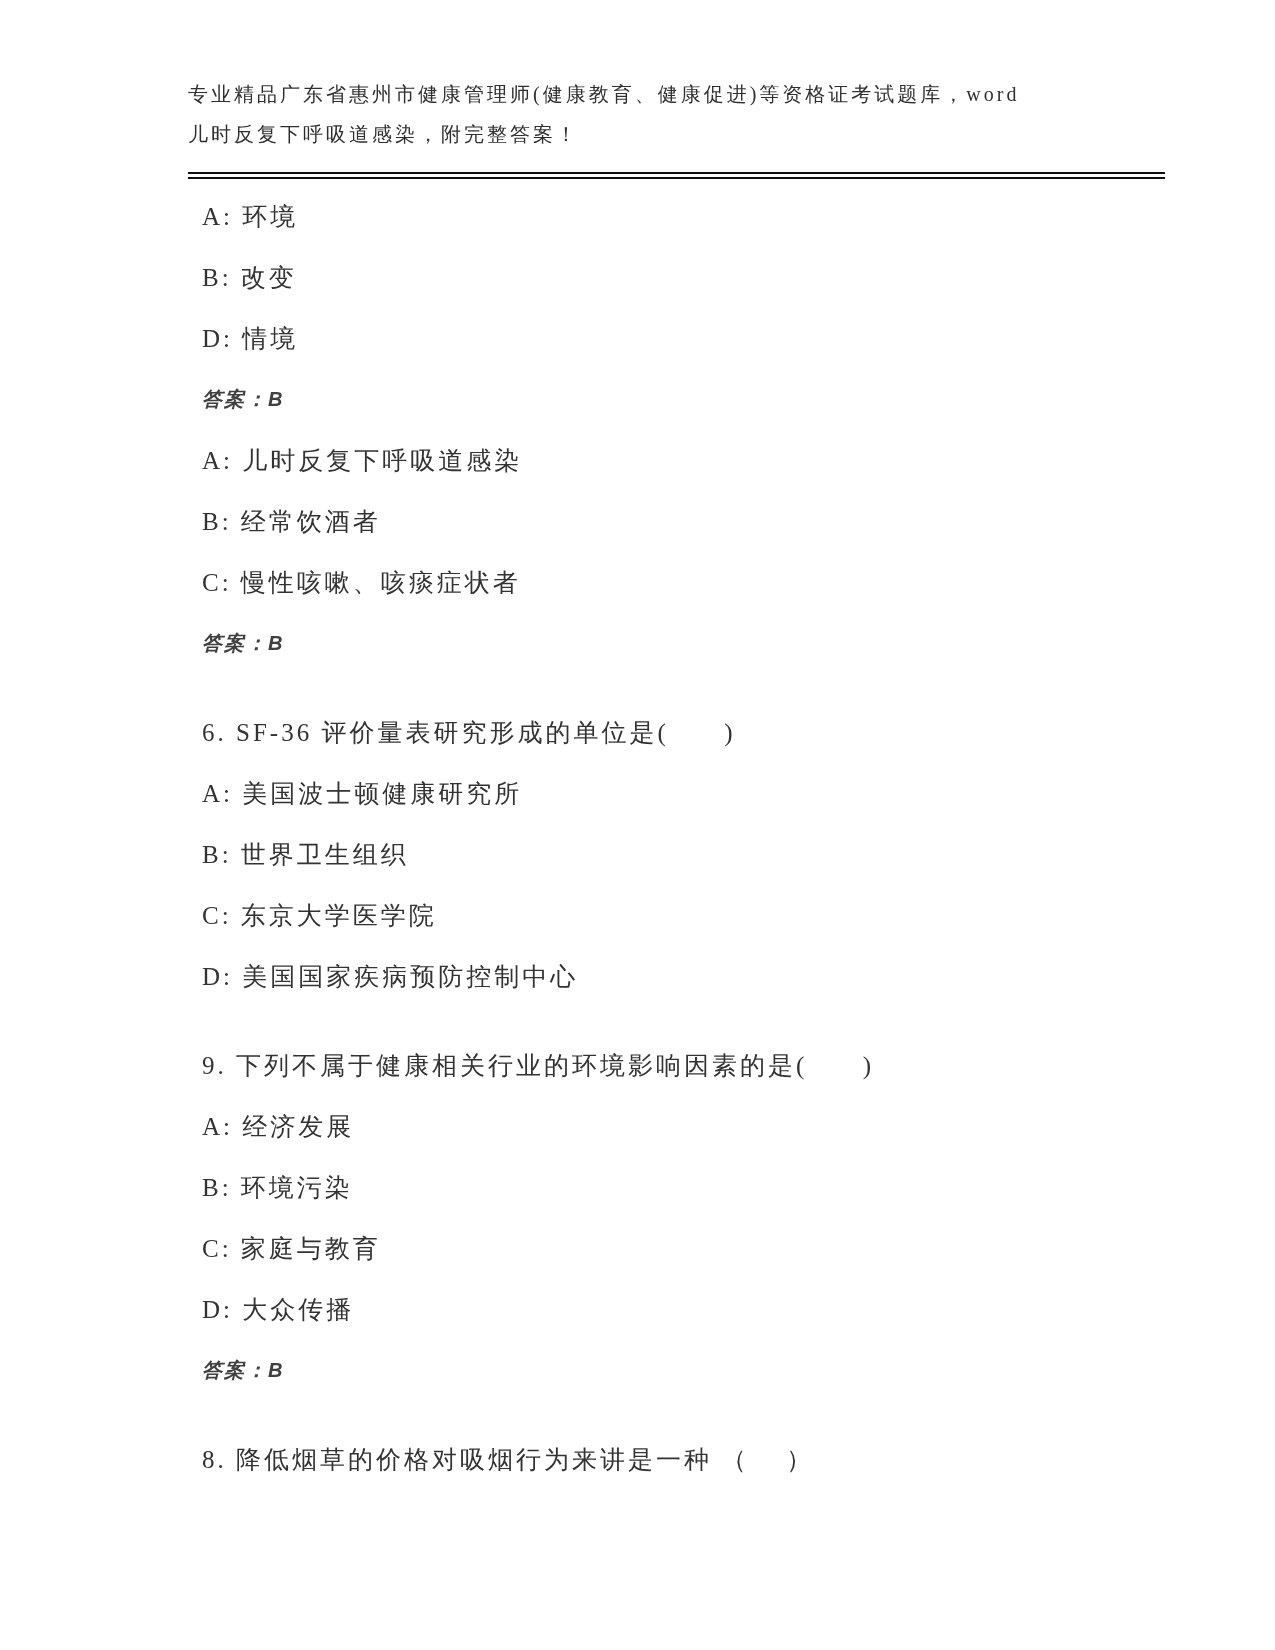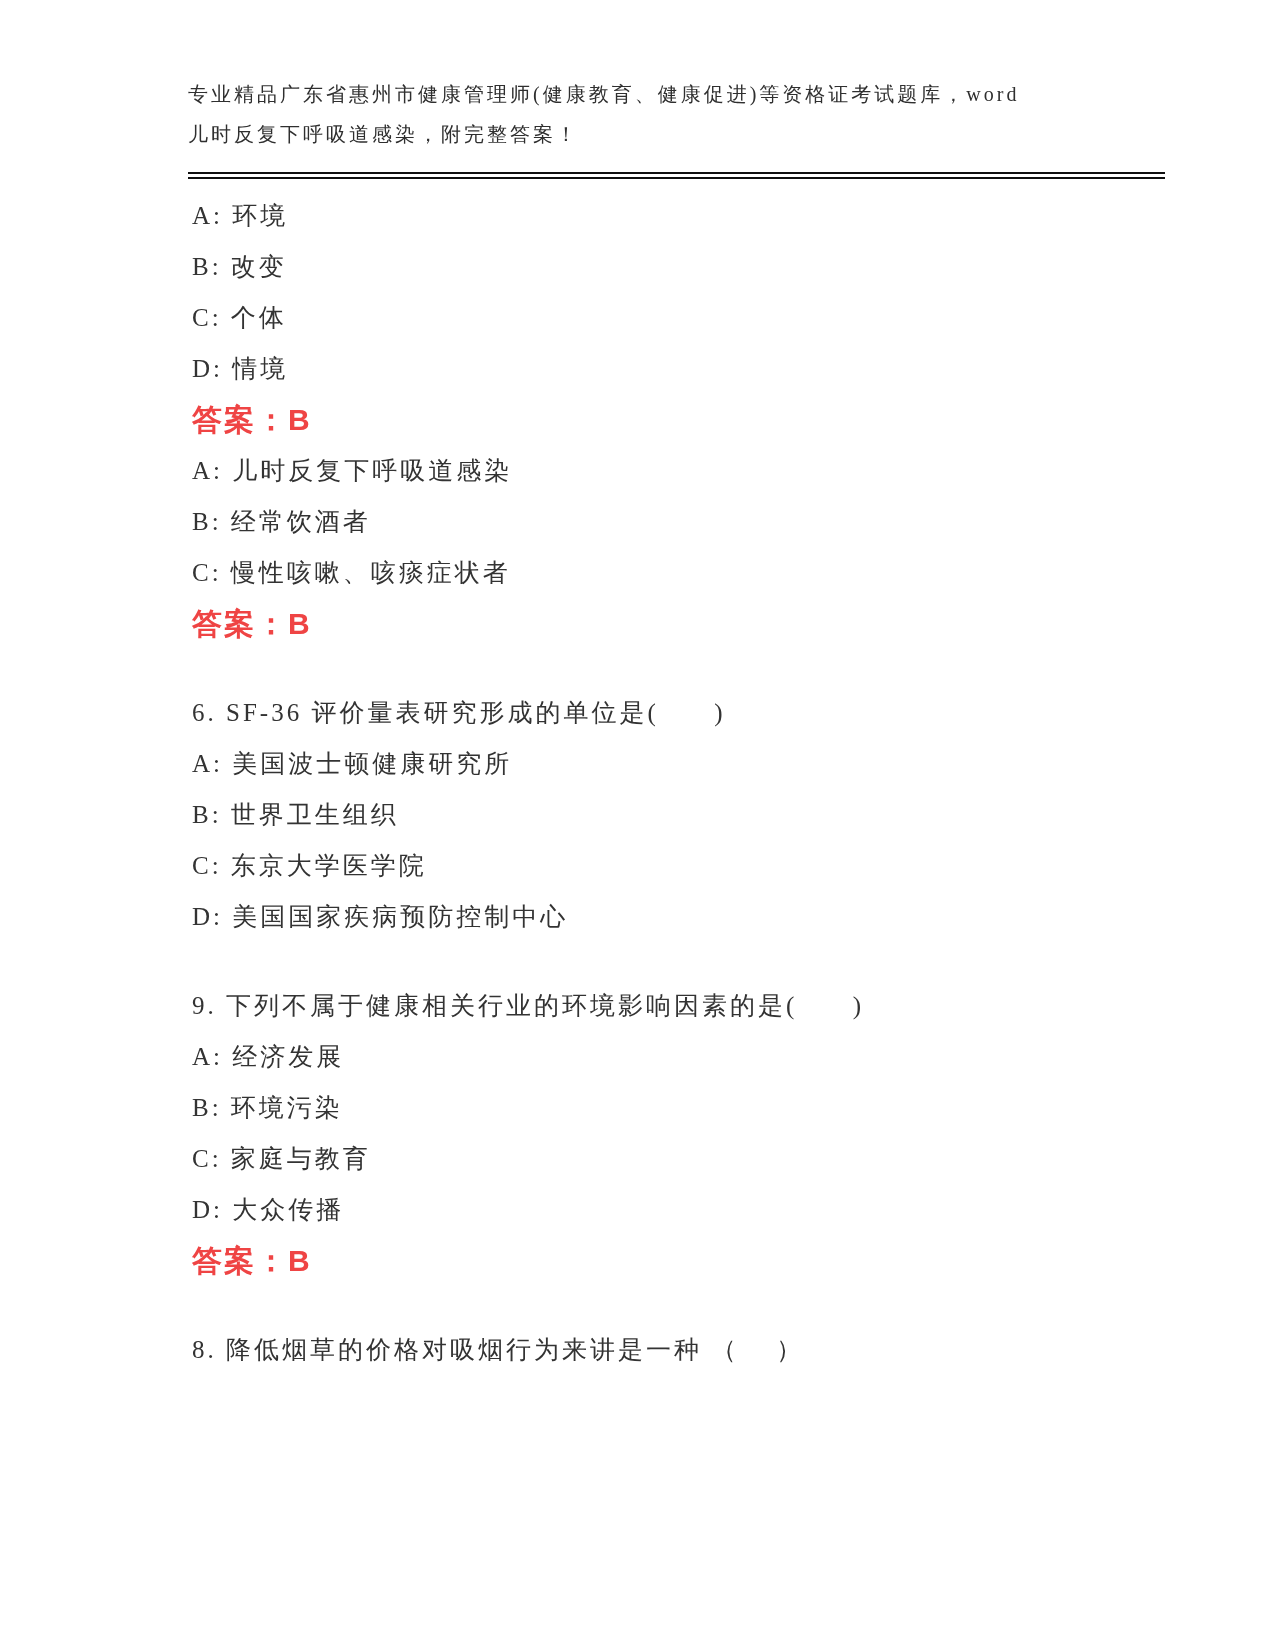--- a/index.html
+++ b/index.html
@@ -34,54 +34,54 @@
     border-top: 2px solid #101010;
     border-bottom: 2px solid #101010;
   }
   .content {
     margin-top: 13px;
     color: #333333;
     font-size: 25px;
     letter-spacing: 3px;
   }
   .content p {
-    margin: 4px;
+    margin: 14px;
     line-height: 47px;
     white-space: pre-wrap;
   }
   .content p.question-line {
     margin-top: 42px;
   }
   .content p.answer-line {
     font-family: "Liberation Sans", "DejaVu Sans", sans-serif;
     font-weight: 700;
-    font-size: 30px;
+    font-size: 20px;
     letter-spacing: 2px;
-    color: #ef4444;
+    color: #404040;
+    font-style: italic;
   }
   section { margin: 0; padding: 0; }
 </style>
 </head>
 <body>
 
 <div class="page">
 
   <div class="page-header">
     <p>专业精品广东省惠州市健康管理师(健康教育、健康促进)等资格证考试题库，word</p>
     <p>儿时反复下呼吸道感染，附完整答案！</p>
   </div>
 
   <div class="double-rule"></div>
 
   <div class="content">
 
     <section>
       <p class="option-line">A: 环境</p>
       <p class="option-line">B: 改变</p>
-      <p class="option-line">C: 个体</p>
       <p class="option-line">D: 情境</p>
       <p class="answer-line">答案：B</p>
     </section>
 
     <section>
       <p class="option-line">A: 儿时反复下呼吸道感染</p>
       <p class="option-line">B: 经常饮酒者</p>
       <p class="option-line">C: 慢性咳嗽、咳痰症状者</p>
       <p class="answer-line">答案：B</p>
     </section>

